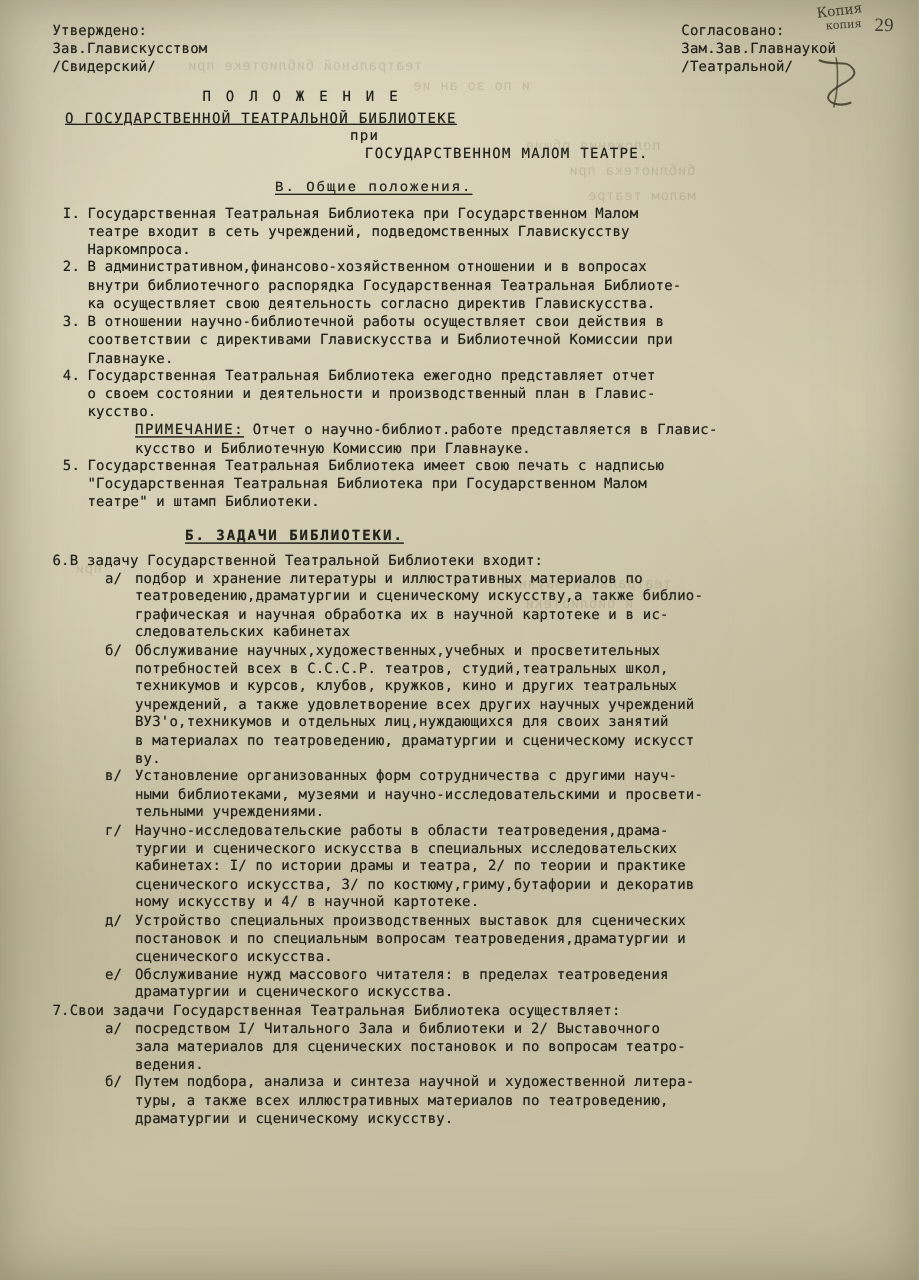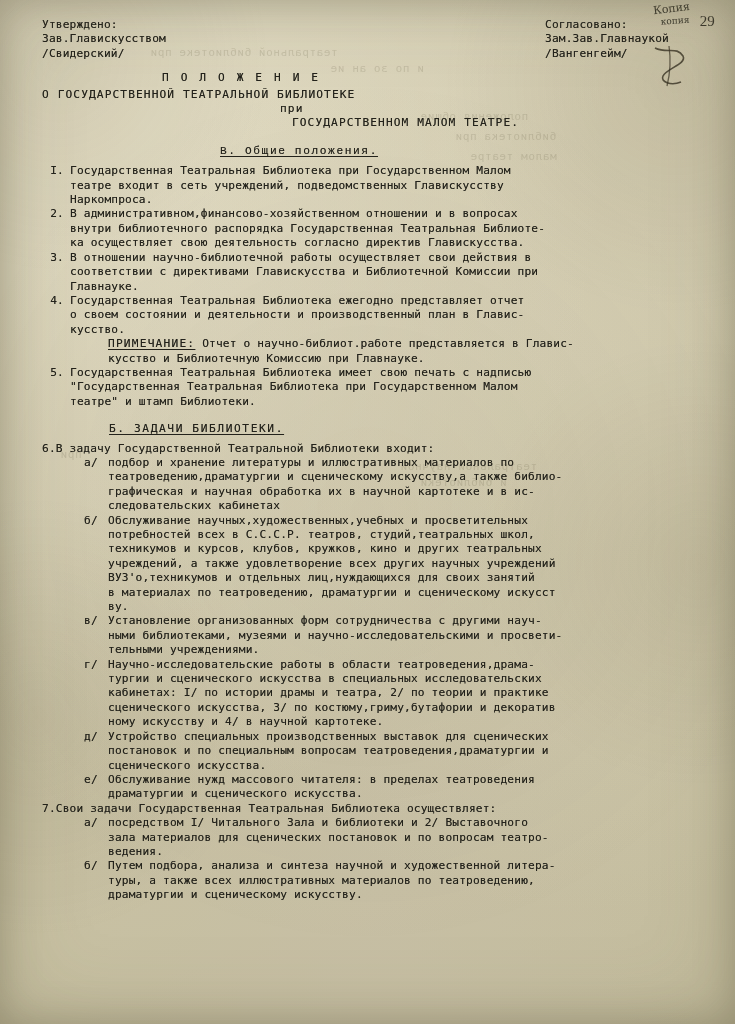--- a/index.html
+++ b/index.html
@@ -109,21 +109,23 @@
   }
 
   
   .title-main {
     margin-top: 10px;
     margin-left: 120px;
     letter-spacing: 2.6px;
   }
   .title-line2 {
     margin-top: 2px;
+    margin-left: 10px;
     letter-spacing: 1.1px;
+    text-decoration: underline;
   }
   .title-pri {
     margin-left: 238px;
     letter-spacing: 1.1px;
   }
   .title-line3 {
     margin-left: 60px;
     letter-spacing: 1.1px;
     text-align: center;
   }
@@ -131,24 +133,25 @@
     margin-top: 13px;
     margin-left: 178px;
     letter-spacing: 1.6px;
     text-decoration: underline;
     text-underline-offset: 2px;
     font-family: Liberation Mono, monospace;
   }
   .section-head2 {
     margin-top: 13px;
     margin-bottom: 5px;
-    margin-left: 67px;
+    margin-left: 106px;
     letter-spacing: 1.6px;
     text-decoration: underline;
     text-underline-offset: 2px;
+    font-weight: bold;
   }
 
   
   ol.items { list-style: none; margin: 6px 0 0 0; padding: 0; }
   li.item { display: flex; margin-bottom: 0px; }
   li.item > .num { width: 22px; flex: 0 0 22px; text-align: right; padding-right: 6px; }
   li.item > .body { flex: 1 1 auto; white-space: pre-line; }
 
   .note {
     margin-left: 66px;
@@ -184,21 +187,21 @@
 Зав.Главискусством
 /Свидерский/</div>
       <div class="appr-right">
         <div class="kopiya">
           <span>Копия</span>
           <small>копия</small>
         </div>
         <div class="folio">29</div>
         <div class="appr-col typed">Согласовано:
 Зам.Зав.Главнаукой
-/Вангенгейм/</div>
+/Театральной/</div>
         <svg class="sig" viewBox="0 0 46 44">
           <path d="M8 4 C20 10, 30 2, 36 12 C40 20, 20 24, 16 32 C13 38, 24 42, 34 38" fill="none" stroke="rgba(55,50,35,0.8)" stroke-width="1.6"></path>
           <path d="M22 2 C24 16, 23 30, 20 42" fill="none" stroke="rgba(55,50,35,0.7)" stroke-width="1.3"></path>
         </svg>
       </div>
     </div>
 
     <div class="title-main typed">П О Л О Ж Е Н И Е</div>
     <div class="title-line2 typed">О ГОСУДАРСТВЕННОЙ ТЕАТРАЛЬНОЙ БИБЛИОТЕКЕ</div>
     <div class="title-pri typed">при</div>

